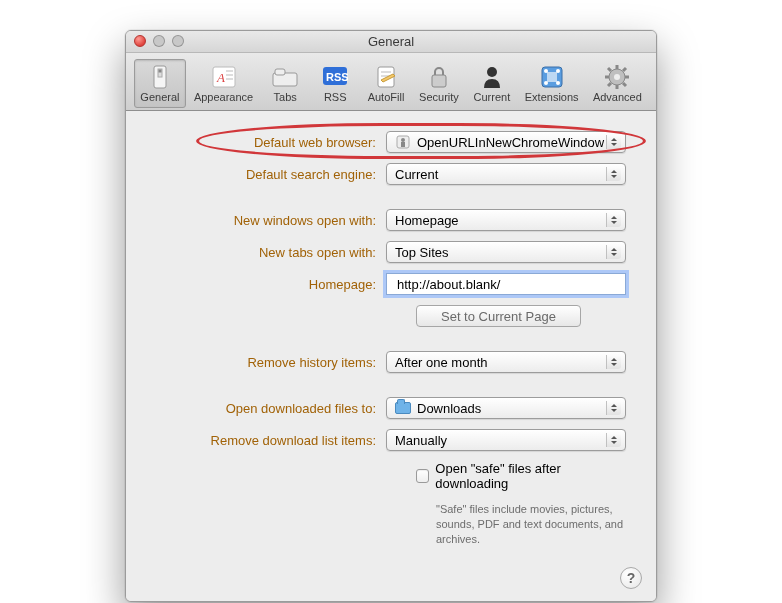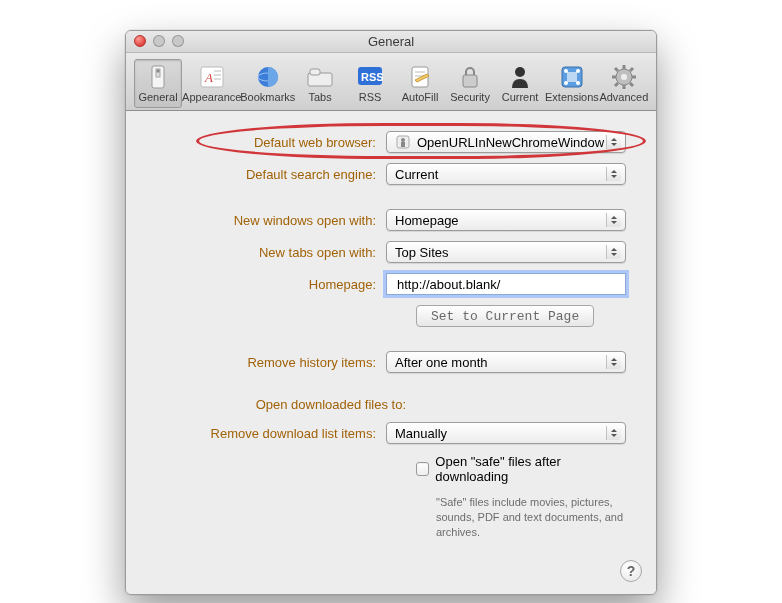--- a/index.html
+++ b/index.html
@@ -123,29 +123,28 @@
     width: 240px; height: 22px;
     padding: 0 10px;
     border: 1px solid #8aa9d6;
     background:#fff;
     font: inherit;
     outline: none;
     box-shadow: 0 0 0 3px rgba(120,170,255,0.55);
   }
   .btn {
     display:inline-flex; align-items:center; justify-content:center;
-    height:22px; padding:0 14px;
+    height:22px; padding:0 24px;
     background: linear-gradient(#ffffff,#e7e7e7);
     border:1px solid #a6a6a6;
     border-radius:4px;
     color:#6a6a6a;
     font-size:13px;
     box-shadow: 0 1px 0 rgba(255,255,255,0.9) inset;
     cursor:default;
-    font-family:Liberation Mono, monospace;
   }
   .checkbox {
     width:14px;height:14px;
     border:1px solid #9a9a9a;
     border-radius:3px;
     background:linear-gradient(#fff,#eee);
     margin-right:6px;
     box-shadow: inset 0 1px 1px rgba(0,0,0,0.07);
   }
   .note {
@@ -202,30 +201,20 @@
       <span class="ico">
         <svg width="26" height="26">
             <rect x="2" y="3" width="22" height="20" rx="2" fill="#fff" stroke="#bbb"></rect>
             <text x="6" y="18" font-size="13" fill="#d44" font-family="serif" font-style="italic">A</text>
             <line x1="15" y1="7" x2="22" y2="7" stroke="#bbb"></line>
             <line x1="15" y1="11" x2="22" y2="11" stroke="#bbb"></line>
             <line x1="15" y1="15" x2="22" y2="15" stroke="#bbb"></line>
           </svg>
       </span>
       <span>Appearance</span>
-    </div>
-    <div class="tb-item">
-      <span class="ico">
-        <svg width="26" height="26">
-            <circle cx="13" cy="13" r="10" fill="#3b7dd8"></circle>
-            <ellipse cx="13" cy="13" rx="10" ry="4" fill="none" stroke="#9cc4f2"></ellipse>
-            <path d="M13 3 A10 10 0 0 1 13 23" fill="#6aa6e8"></path>
-          </svg>
-      </span>
-      <span>Bookmarks</span>
     </div>
     <div class="tb-item">
       <span class="ico">
         <svg width="28" height="24">
             <rect x="2" y="8" width="24" height="13" rx="2" fill="#eee" stroke="#999"></rect>
             <rect x="4" y="4" width="10" height="6" rx="2" fill="#eee" stroke="#999"></rect>
           </svg>
       </span>
       <span>Tabs</span>
     </div>
@@ -377,20 +366,29 @@
             <span>After one month</span>
             <span class="arrows"></span>
           </div>
         </div>
       </div>
 
       <div class="spacer"></div>
 
       <div class="row">
         <div class="label">Open downloaded files to:</div>
+        <div class="control">
+          <div class="popup">
+            <span class="picon">
+                <span class="folder-ico"></span>
+              </span>
+            <span>Downloads</span>
+            <span class="arrows"></span>
+          </div>
+        </div>
       </div>
 
       <div class="row">
         <div class="label">Remove download list items:</div>
         <div class="control">
           <div class="popup">
             <span>Manually</span>
             <span class="arrows"></span>
           </div>
         </div>

